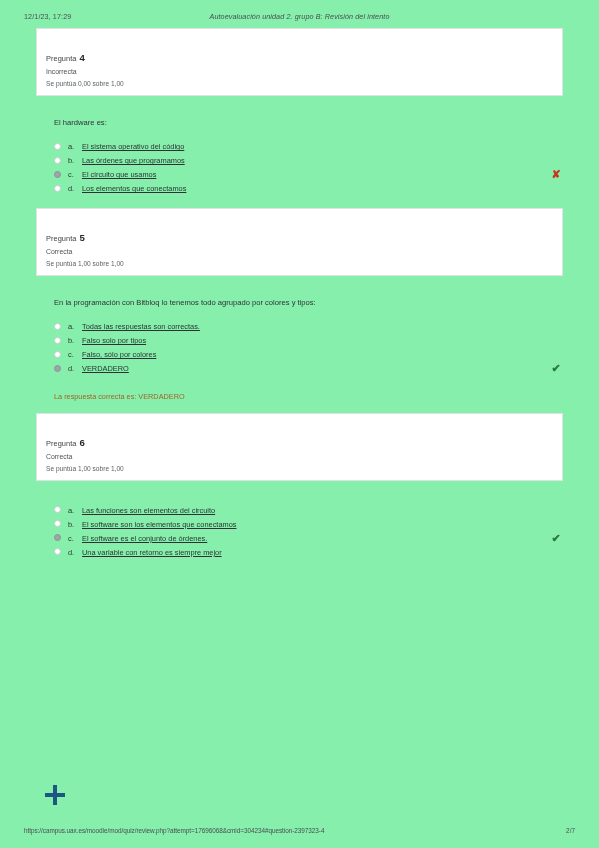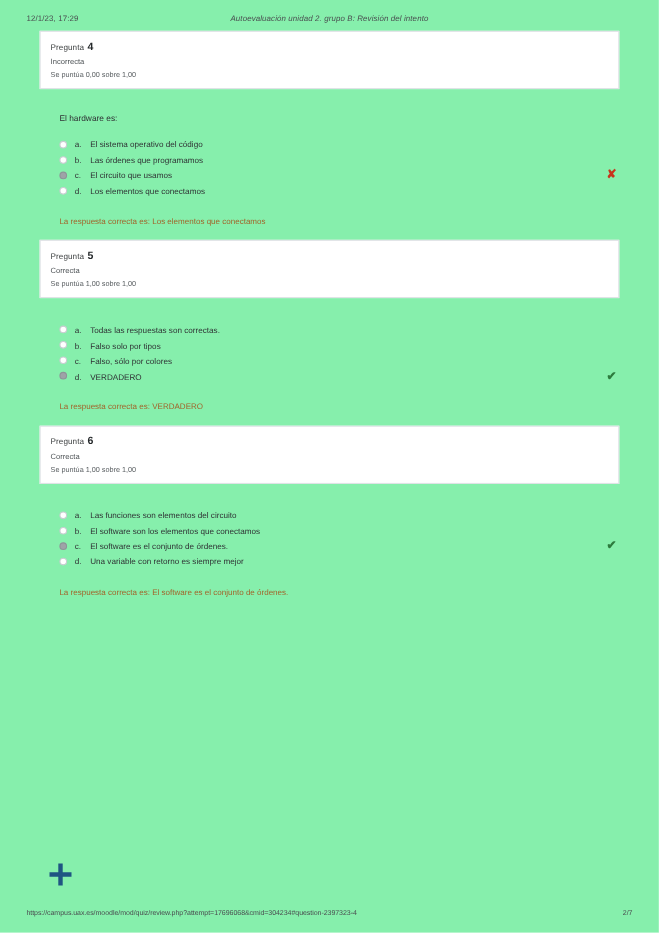--- a/index.html
+++ b/index.html
@@ -58,21 +58,21 @@
   }
 
   
   .question {
     position: relative;
     margin-bottom: 8px;
   }
   .q-info {
     border: 1px solid #dfe3e6;
     background: #ffffff;
-    padding: 8px 9px 8px 9px;
+    padding: 23px 9px 8px 9px;
     box-sizing: border-box;
   }
   .q-no {
     font-size: 7.4px;
     color: #3f4243;
     margin: 0 0 5px 0;
     letter-spacing: .05px;
   }
   .q-no b {
     font-size: 9.6px;
@@ -131,20 +131,21 @@
     background: #9ea3a7;
     border-color: #8e9398;
   }
   .ans-letter {
     display: inline-block;
     width: 14px;
     color: #2f3234;
   }
   .ans-text {
     color: #2f3234;
+    text-decoration: underline;
   }
 
   .feedback {
     font-size: 7.3px;
     color: #a2642a;
     margin: 16px 0 0 0;
     line-height: 1.3;
   }
 
   
@@ -233,34 +234,34 @@
             <span class="ans-letter">c.</span>
             <span class="ans-text">El circuito que usamos</span>
             <span class="mark wrong">✘</span>
           </li>
           <li class="answer">
             <span class="radio"></span>
             <span class="ans-letter">d.</span>
             <span class="ans-text">Los elementos que conectamos</span>
           </li>
         </ul>
-        <p class="feedback">La respuesta correcta es: Los elementos que conectamos</p>
       </div>
     </div>
 
     <div class="question">
       <div class="q-info">
         <p class="q-no">
           <span>Pregunta</span>
           <b>5</b>
         </p>
         <p class="q-state">Correcta</p>
         <p class="q-marks">Se puntúa 1,00 sobre 1,00</p>
       </div>
       <div class="q-body">
+        <p class="q-text">En la programación con Bitbloq lo tenemos todo agrupado por colores y tipos:</p>
         <ul class="answers">
           <li class="answer">
             <span class="radio"></span>
             <span class="ans-letter">a.</span>
             <span class="ans-text">Todas las respuestas son correctas.</span>
           </li>
           <li class="answer">
             <span class="radio"></span>
             <span class="ans-letter">b.</span>
             <span class="ans-text">Falso solo por tipos</span>
@@ -307,21 +308,20 @@
             <span class="ans-letter">c.</span>
             <span class="ans-text">El software es el conjunto de órdenes.</span>
             <span class="mark right">✔</span>
           </li>
           <li class="answer">
             <span class="radio"></span>
             <span class="ans-letter">d.</span>
             <span class="ans-text">Una variable con retorno es siempre mejor</span>
           </li>
         </ul>
-        <p class="feedback">La respuesta correcta es: El software es el conjunto de órdenes.</p>
       </div>
     </div>
 
   </div>
 
   <div class="plus-btn">
     <svg width="24" height="24" viewBox="0 0 24 24">
       <path d="M10 2 h4 v8 h8 v4 h-8 v8 h-4 v-8 h-8 v-4 h8 z" fill="#1f5582"></path>
     </svg>
   </div>

